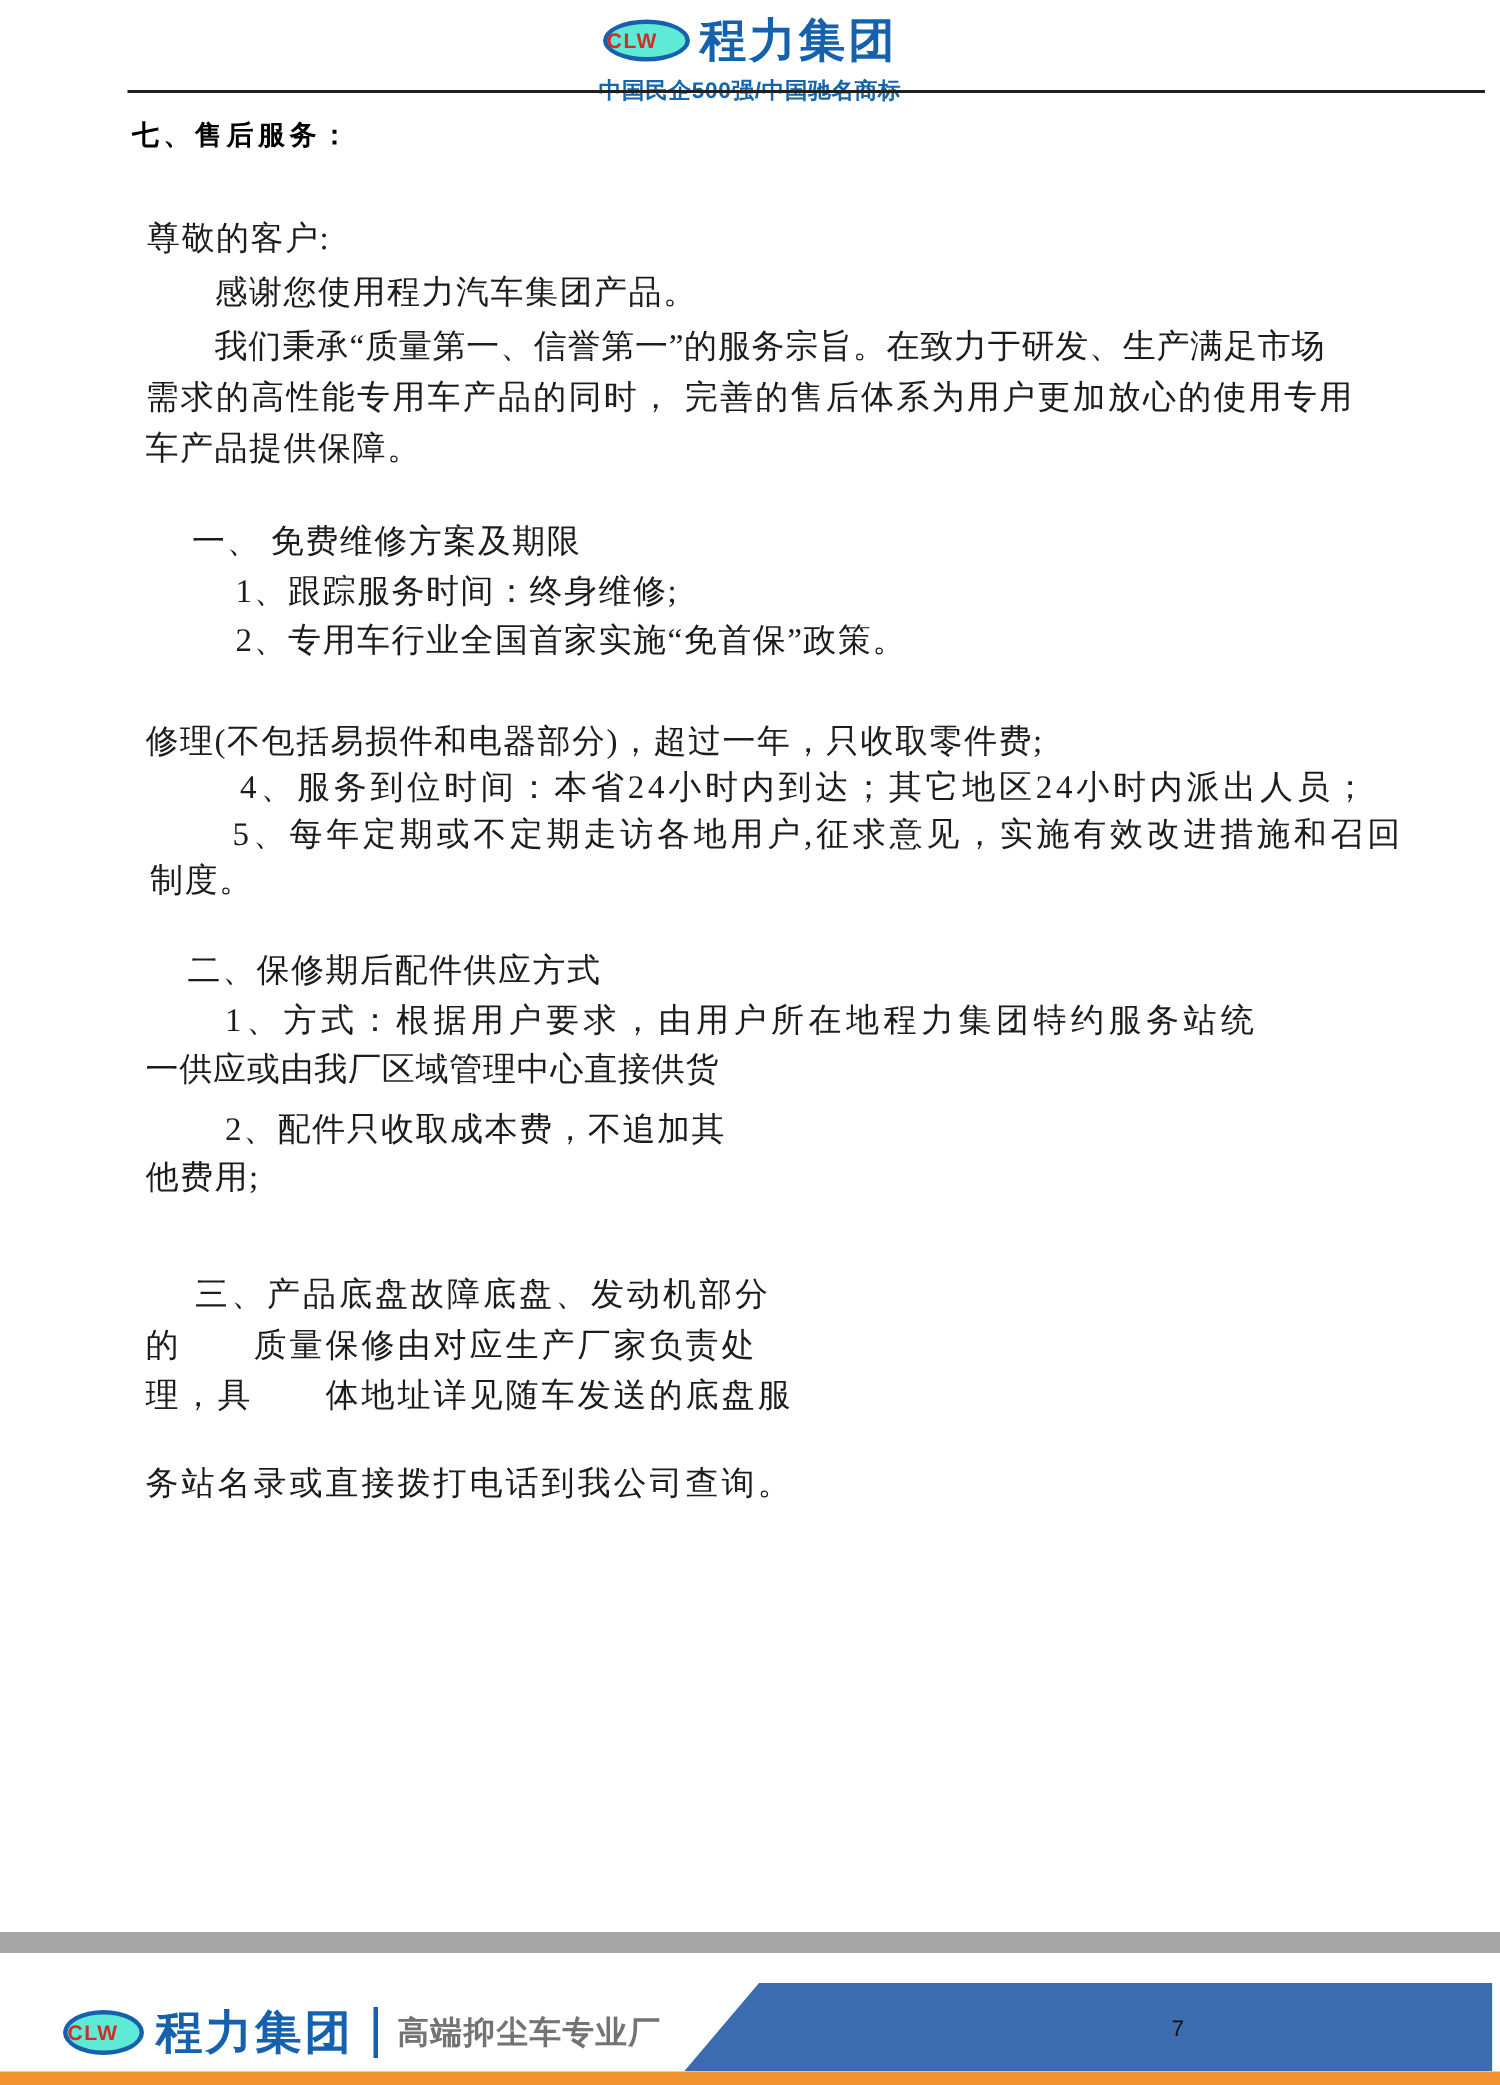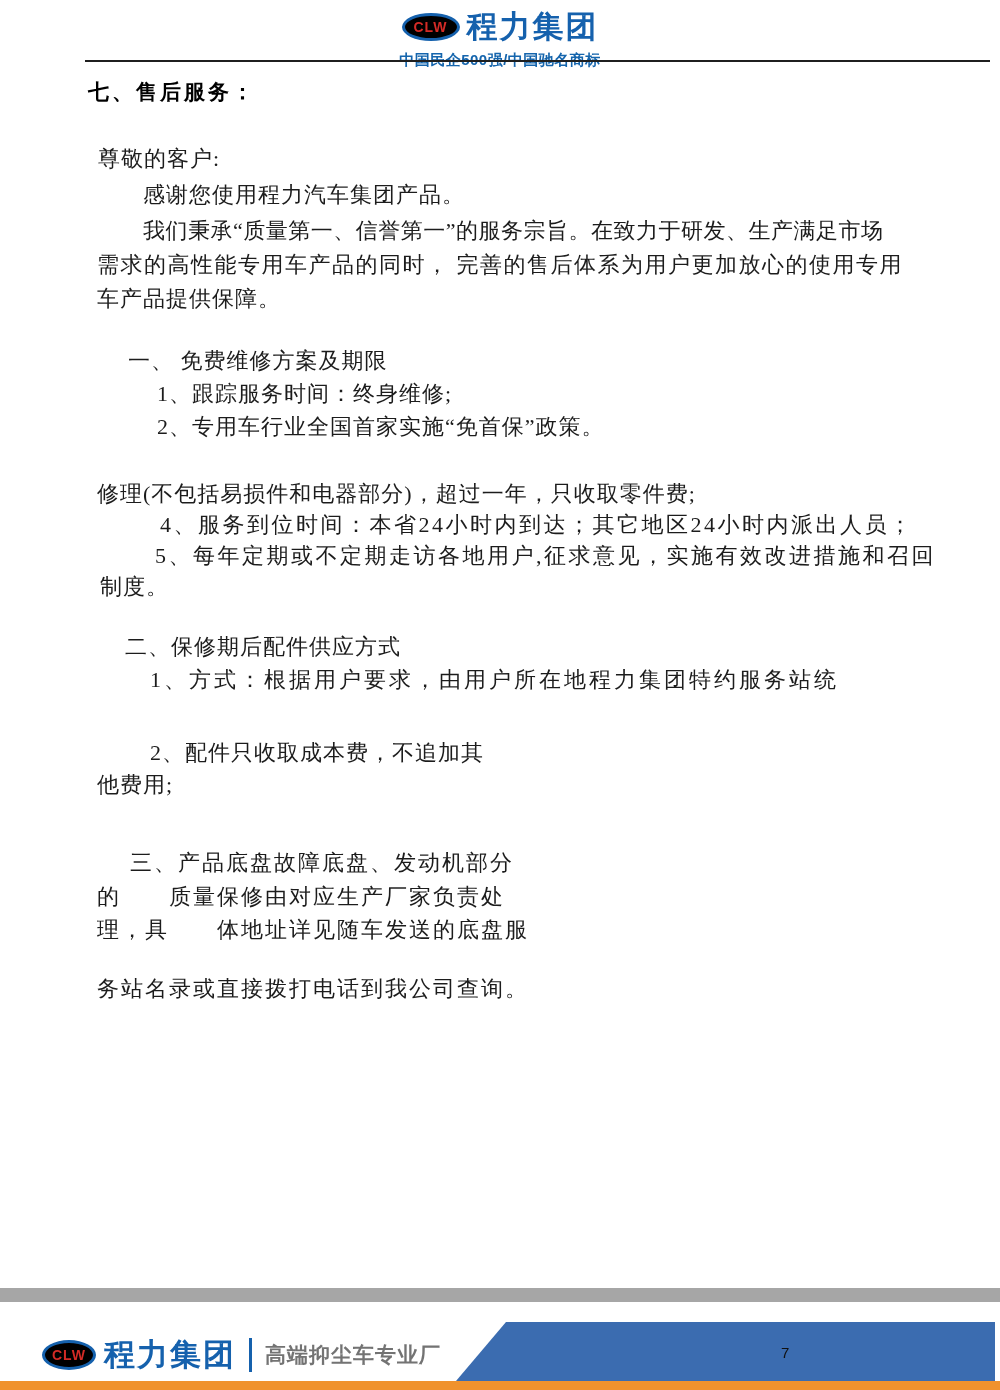--- a/index.html
+++ b/index.html
@@ -4,29 +4,29 @@
 <style>
   html,body{margin:0;padding:0;background:#ffffff;}
   .page{
     position:relative;width:1000px;height:1390px;background:#ffffff;
     overflow:hidden;font-family:"Liberation Serif","DejaVu Serif",serif;color:#1c1c1c;
   }
   
   .header{position:absolute;left:0;right:0;top:6px;display:flex;flex-direction:column;
     align-items:center;gap:3px;font-family:"Liberation Sans","DejaVu Sans",sans-serif;}
   .logo-row{display:flex;align-items:center;gap:7px;}
-  .clw-oval{box-sizing:border-box;display:inline-flex;align-items:center;justify-content:center;
+  .clw-oval{box-sizing:border-box;display:inline-flex;align-items:center;justify-content:flex-start;
     width:58px;height:28px;border:3px solid #1561ad;border-radius:50%;
     color:#d42b26;font-weight:bold;font-size:14px;letter-spacing:1px;
-    font-family:"Liberation Sans",sans-serif;background:#000000;}
+    font-family:"Liberation Sans",sans-serif;background:#5eead4;}
   .brand{color:#1561ad;font-weight:bold;font-size:31px;letter-spacing:2px;}
   .tagline{color:#1565ad;font-weight:bold;font-size:15px;letter-spacing:0.5px;}
   .header-rule{position:absolute;left:85px;top:60px;width:905px;height:2px;background:#1f1f1f;}
   
-  .doc-title{position:absolute;left:88px;top:78px;margin:0;font-size:21px;font-weight:bold;
+  .doc-title{position:absolute;left:88px;top:78px;margin:0;font-size:18px;font-weight:bold;
     letter-spacing:3px;color:#000;font-family:"Liberation Sans","DejaVu Sans",sans-serif;white-space:nowrap;}
   .ln{position:absolute;margin:0;font-size:22px;line-height:26px;letter-spacing:1px;
     white-space:nowrap;color:#1c1c1c;}
   
   .gray-bar{position:absolute;left:0;top:1288px;width:1000px;height:14px;background:#a6a6a6;}
   .footer-logo{position:absolute;left:42px;top:1334px;display:flex;align-items:center;gap:8px;
     font-family:"Liberation Sans","DejaVu Sans",sans-serif;}
   .clw-oval.small{width:54px;height:30px;}
   .f-brand{color:#1561ad;font-weight:bold;font-size:31px;letter-spacing:2px;}
   .f-sep{width:3px;height:34px;background:#1561ad;margin:0 5px;}
@@ -65,20 +65,21 @@
   <p class="ln" style="left:128px;top:348px;">一、 免费维修方案及期限</p>
   <p class="ln" style="left:157px;top:381px;">1、跟踪服务时间：终身维修;</p>
   <p class="ln" style="left:157px;top:414px;">2、专用车行业全国首家实施“免首保”政策。</p>
   <p class="ln" style="left:97px;top:481px;">修理(不包括易损件和电器部分)，超过一年，只收取零件费;</p>
   <p class="ln" style="left:160px;top:512px;letter-spacing:2.5px;">4、服务到位时间：本省24小时内到达；其它地区24小时内派出人员；</p>
   <p class="ln" style="left:155px;top:543px;letter-spacing:2.5px;">5、每年定期或不定期走访各地用户,征求意见，实施有效改进措施和召回</p>
   <p class="ln" style="left:100px;top:574px;">制度。</p>
 
   <p class="ln" style="left:125px;top:634px;">二、保修期后配件供应方式</p>
   <p class="ln" style="left:150px;top:667px;letter-spacing:3px;">1、方式：根据用户要求，由用户所在地程力集团特约服务站统</p>
+  <p class="ln" style="left:97px;top:700px;letter-spacing:0.5px;">一供应或由我厂区域管理中心直接供货</p>
   <p class="ln" style="left:150px;top:740px;">2、配件只收取成本费，不追加其</p>
   <p class="ln" style="left:97px;top:772px;">他费用;</p>
 
   <p class="ln" style="left:130px;top:850px;letter-spacing:2px;">三、产品底盘故障底盘、发动机部分</p>
   <p class="ln" style="left:97px;top:884px;letter-spacing:2px;">的　　质量保修由对应生产厂家负责处</p>
   <p class="ln" style="left:97px;top:917px;letter-spacing:2px;">理，具　　体地址详见随车发送的底盘服</p>
   <p class="ln" style="left:97px;top:949px;letter-spacing:2px;margin-top:27px;">务站名录或直接拨打电话到我公司查询。</p>
 
   <div class="gray-bar"></div>
 

